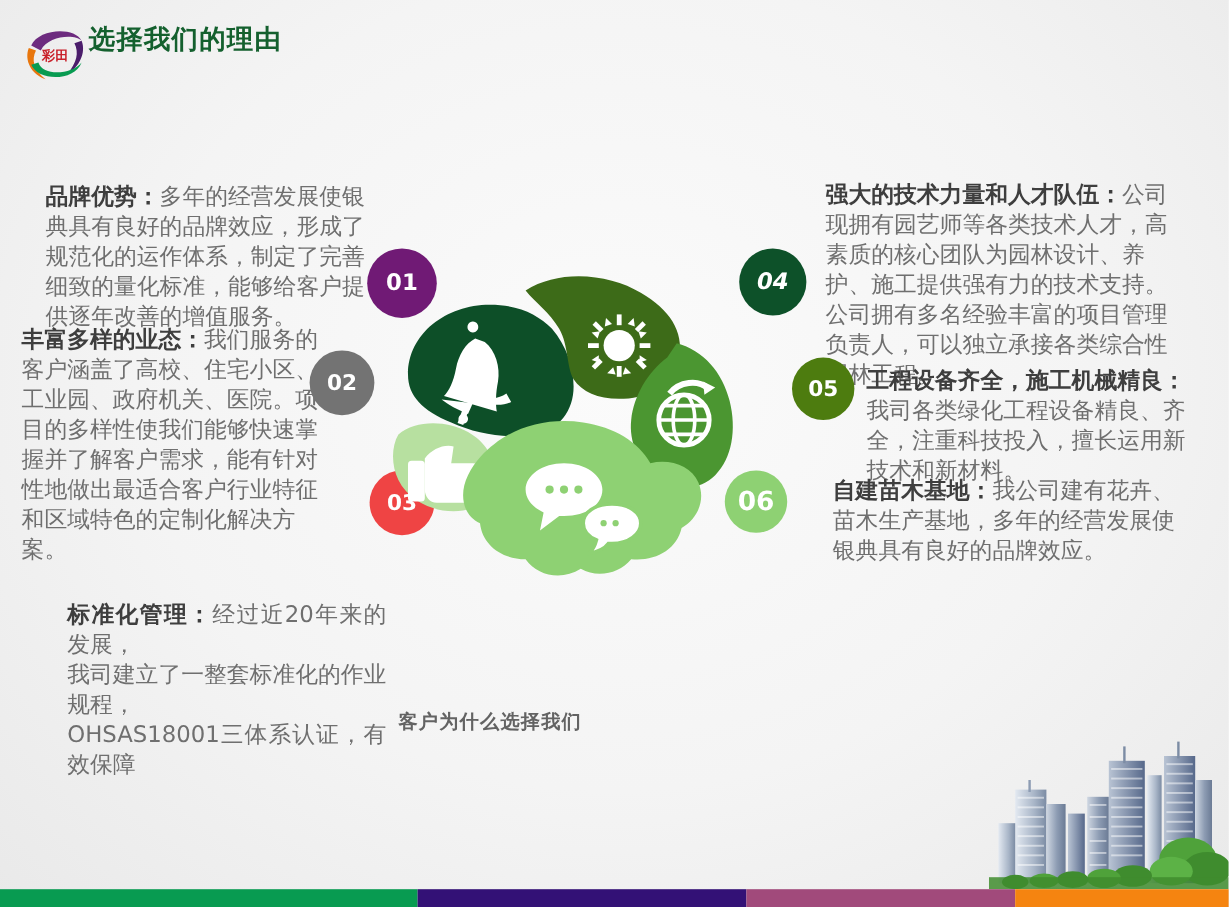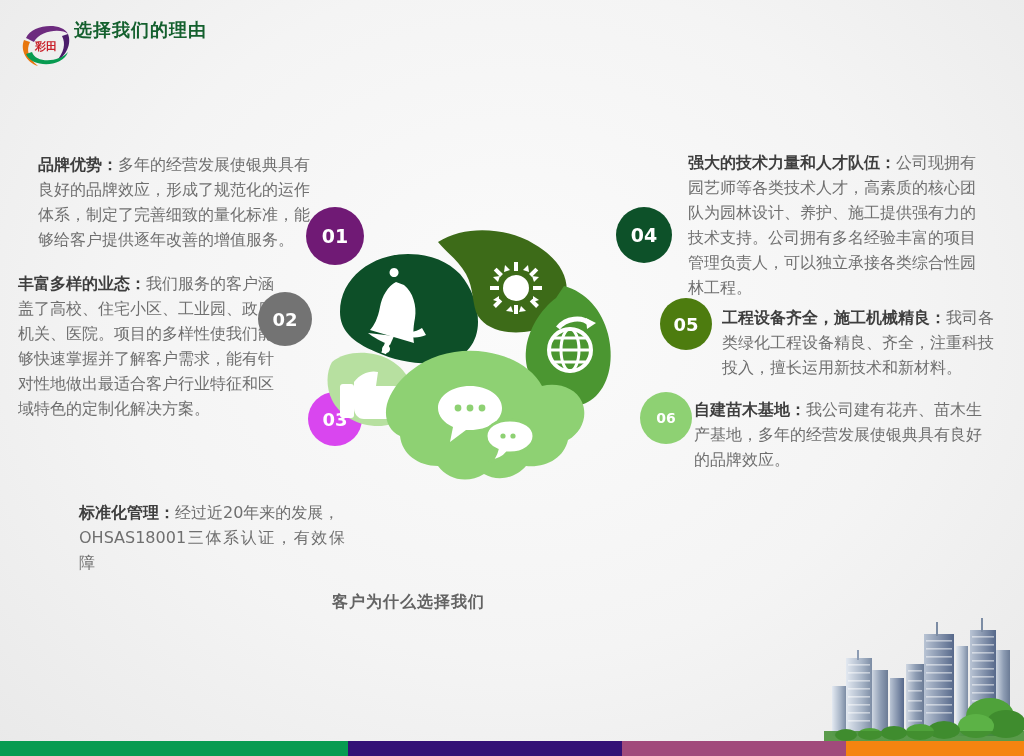--- a/index.html
+++ b/index.html
@@ -14,50 +14,50 @@
   
   .header{position:absolute;left:18px;top:18px;display:flex;align-items:flex-start;gap:0;}
   .logo-wrap{width:56px;height:56px;position:relative;}
   .logo-txt{
     position:absolute;left:0;top:0;width:56px;height:56px;
     display:flex;align-items:center;justify-content:center;
     font-size:11px;font-weight:bold;color:#c9202a;letter-spacing:0px;
     font-family:"DejaVu Sans",sans-serif;
   }
   .page-title{
-    font-size:18px;font-weight:bold;color:#14602e;letter-spacing:1px;
+    font-size:22px;font-weight:bold;color:#14602e;letter-spacing:1px;
     font-family:"DejaVu Sans","Liberation Sans",sans-serif;
   }
 
   
-  .tblock{position:absolute;color:#6f6f6f;font-size:16px;line-height:25px;
+  .tblock{position:absolute;color:#6f6f6f;font-size:19px;line-height:25px;
           font-family:"DejaVu Sans","Liberation Sans",sans-serif;}
   .tblock b{color:#3e3e3e;font-weight:bold;}
   .tblock p{margin:0;}
 
   .b1{left:38px;top:152px;width:276px;}
   .b2{left:18px;top:271px;width:256px;}
-  .b3{left:56px;top:500px;width:266px;text-align:justify;margin-left:23px;}
+  .b3{left:56px;top:500px;width:266px;text-align:justify;}
   .b4{left:688px;top:150px;width:300px;}
   .b5{left:722px;top:305px;width:272px;}
   .b6{left:694px;top:397px;width:300px;}
 
   
   .spread{letter-spacing:0;word-spacing:6px;}
 
   
   .badge{position:absolute;border-radius:50%;display:flex;align-items:center;
          justify-content:center;color:#fff;font-weight:bold;
          font-family:"DejaVu Sans","Liberation Sans",sans-serif;}
   .badge.n01{left:306px;top:207px;width:58px;height:58px;font-size:19px;background:#0d5129;}
   .badge.n02{left:258px;top:292px;width:54px;height:54px;font-size:18px;background:#3d9b36;}
   .badge.n03{left:308px;top:392px;width:54px;height:54px;font-size:18px;background:#8ed173;}
-  .badge.n04{left:616px;top:207px;width:56px;height:56px;font-size:19px;background:#0d5129;}
+  .badge.n04{left:616px;top:207px;width:56px;height:56px;font-size:19px;background:#0d5129;font-style:italic;}
   .badge.n05{left:660px;top:298px;width:52px;height:52px;font-size:18px;background:#3d9b36;}
-  .badge.n06{left:640px;top:392px;width:52px;height:52px;font-size:14px;background:#8ed173;}
+  .badge.n06{left:604px;top:392px;width:52px;height:52px;font-size:22px;background:#8ed173;}
 
   
   .brain{position:absolute;left:320px;top:210px;width:360px;height:290px;}
   .brain svg{display:block;width:360px;height:290px;}
 
   
   .caption{position:absolute;left:0;top:592px;width:817px;text-align:center;
     font-size:16px;font-weight:bold;color:#636363;letter-spacing:1px;
     font-family:"DejaVu Sans","Liberation Sans",sans-serif;}
 
@@ -89,38 +89,39 @@
   <div class="tblock b1">
     <p><b>品牌优势：</b><span>多年的经营发展使银典具有良好的品牌效应，形成了规范化的运作体系，制定了完善细致的量化标准，能够给客户提供逐年改善的增值服务。</span></p>
   </div>
 
   <div class="tblock b2">
     <p><b>丰富多样的业态：</b><span>我们服务的客户涵盖了高校、住宅小区、工业园、政府机关、医院。项目的多样性使我们能够快速掌握并了解客户需求，能有针对性地做出最适合客户行业特征和区域特色的定制化解决方案。</span></p>
   </div>
 
   <div class="tblock b3">
     <p><b>标准化管理：</b><span>经过近20年来的发展，</span></p>
+    <p><span>我司建立了一整套标准化的作业规程，</span></p>
     <p><span>OHSAS18001三体系认证，有效保障</span></p>
   </div>
 
   <div class="tblock b4">
     <p><b>强大的技术力量和人才队伍：</b><span>公司现拥有园艺师等各类技术人才，高素质的核心团队为园林设计、养护、施工提供强有力的技术支持。公司拥有多名经验丰富的项目管理负责人，可以独立承接各类综合性园林工程。</span></p>
   </div>
 
   <div class="tblock b5">
     <p><b>工程设备齐全，施工机械精良：</b><span>我司各类绿化工程设备精良、齐全，注重科技投入，擅长运用新技术和新材料。</span></p>
   </div>
 
   <div class="tblock b6">
     <p><b>自建苗木基地：</b><span>我公司建有花卉、苗木生产基地，多年的经营发展使银典具有良好的品牌效应。</span></p>
   </div>
 
   <div class="badge n01" style="background: #701a75;">01</div>
   <div class="badge n02" style="background: #737373;">02</div>
-  <div class="badge n03" style="background: #d946ef; text-align: right;">03</div>
+  <div class="badge n03" style="background: #ef4444; text-align: right;">03</div>
   <div class="badge n04" style="background: rgb(13, 81, 41);">04</div>
   <div class="badge n05" style="background: #4d7c0f;">05</div>
   <div class="badge n06" style="background: rgb(142, 209, 115);">06</div>
 
   <div class="brain">
     <svg viewBox="0 0 360 290">
 
       <g>
         <path d="M20 102 C20 68, 52 44, 88 44 C112 44, 128 52, 140 64
                  C152 78, 158 96, 158 112 C158 132, 146 148, 126 152

